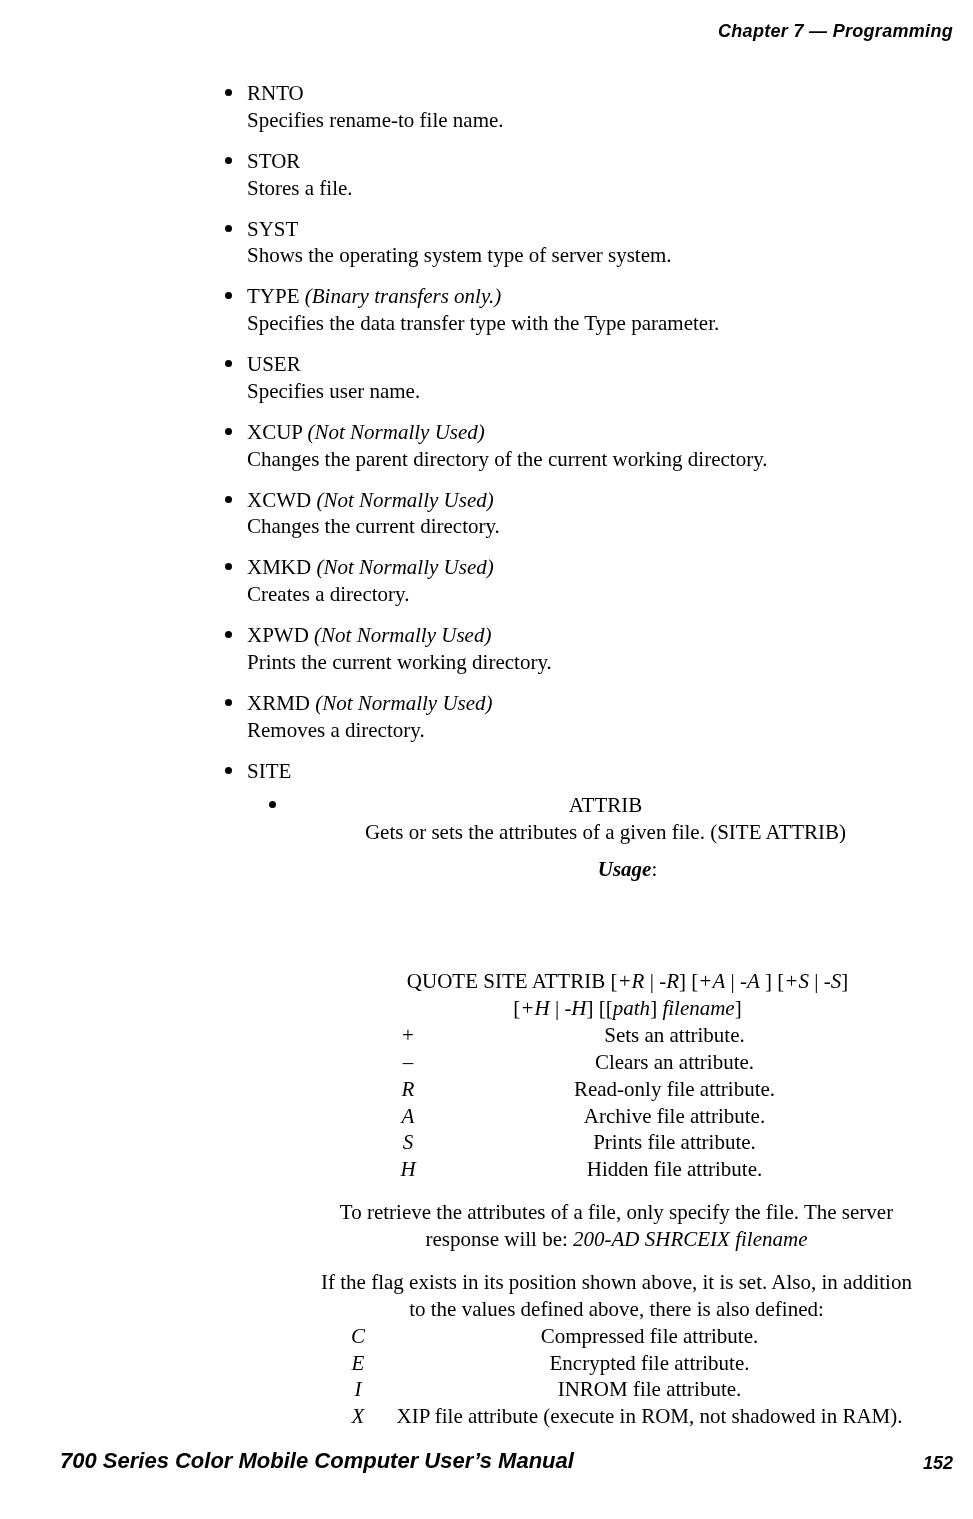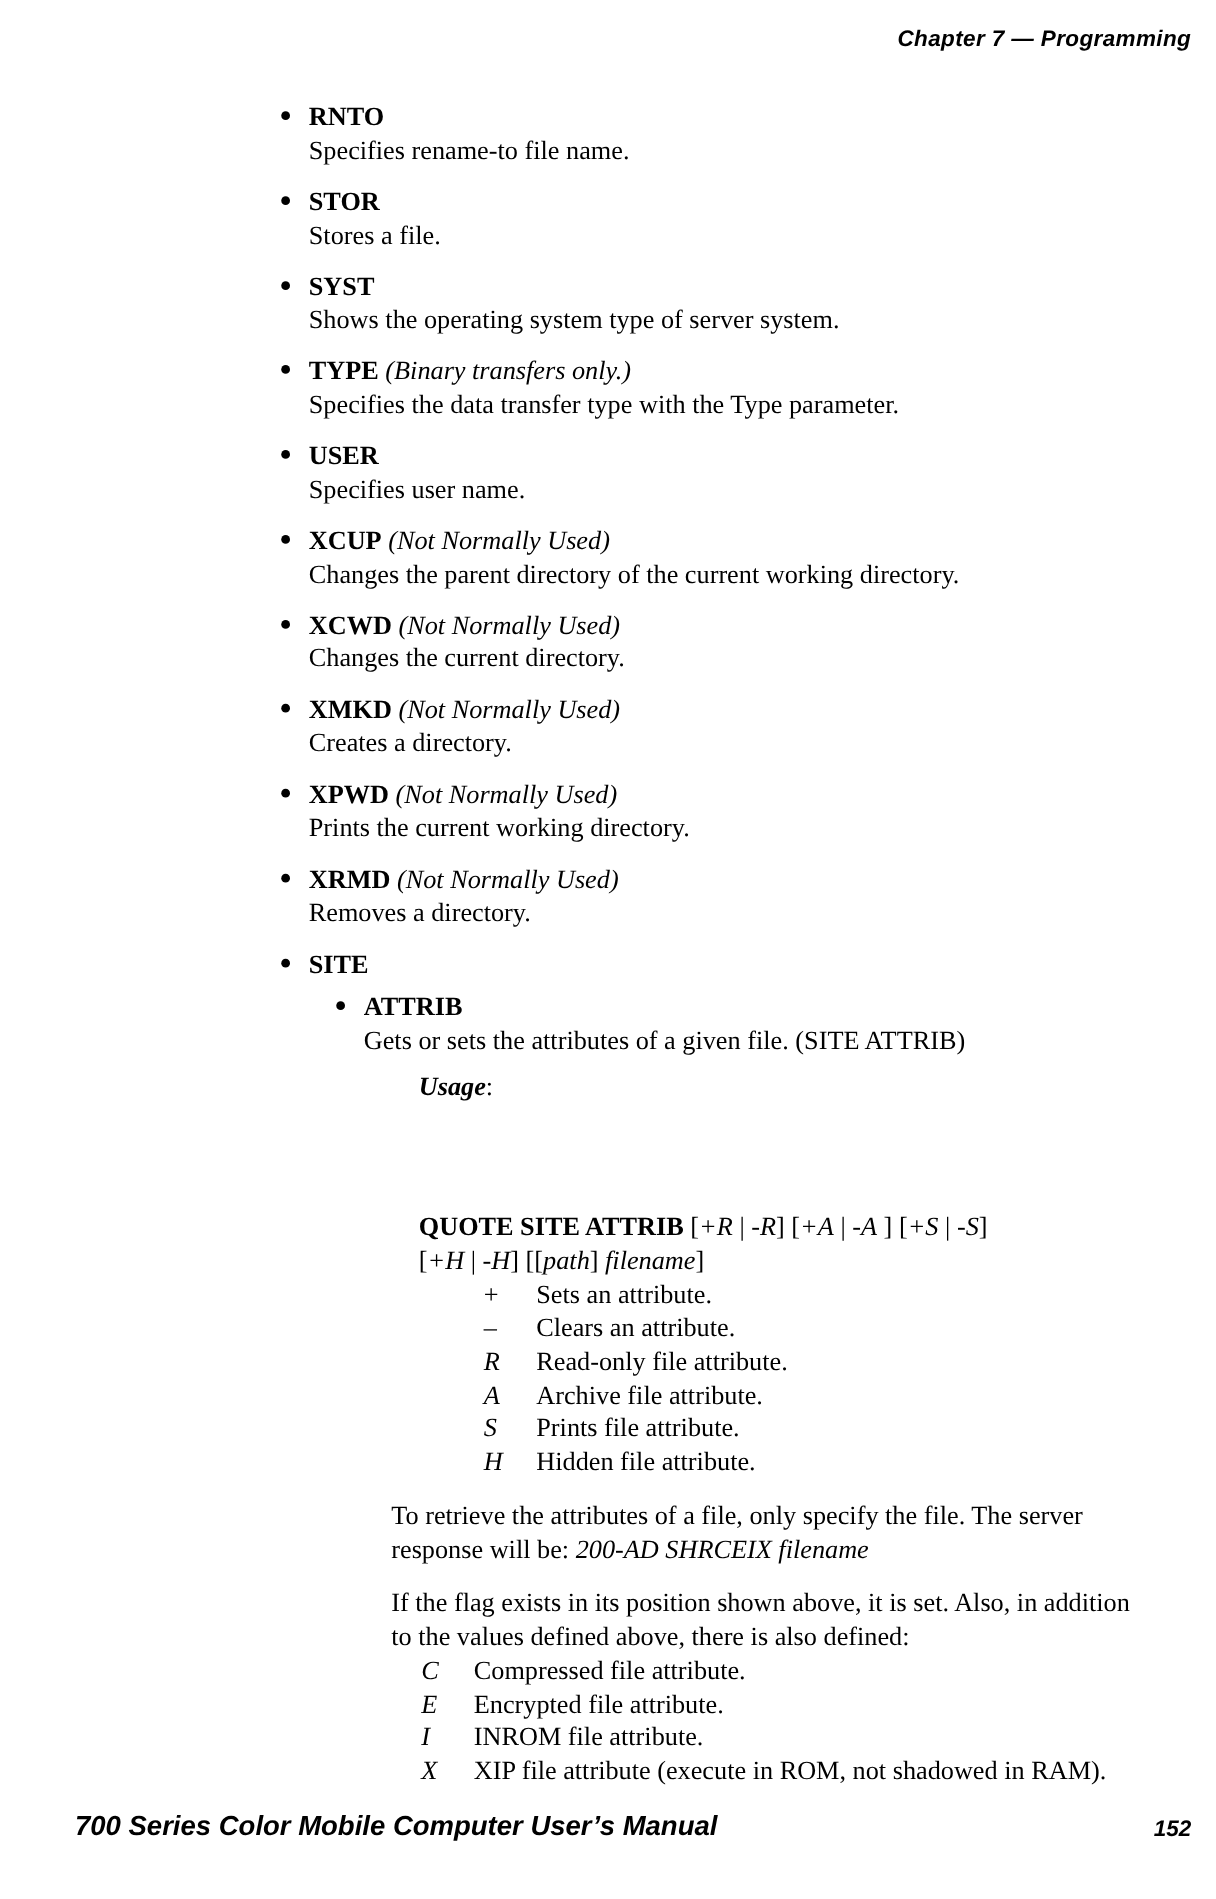--- a/index.html
+++ b/index.html
@@ -59,27 +59,28 @@
   ul.cmds > li::before {
     content: "";
     position: absolute;
     left: 0;
     top: 9px;
     width: 7px;
     height: 7px;
     background: #000;
     border-radius: 50%;
   }
-  .b { font-weight: 700; }
+  .b { font-weight: 400; }
   .i { font-style: italic; }
   .bi { font-weight: 700; font-style: italic; }
   ul.subcmds {
     list-style: none;
     margin: 8px 0 0 0;
     padding: 0 0 0 22px;
+    text-align: center;
   }
   ul.subcmds > li {
     position: relative;
     padding-left: 22px;
   }
   ul.subcmds > li::before {
     content: "";
     position: absolute;
     left: 0;
     top: 9px;

